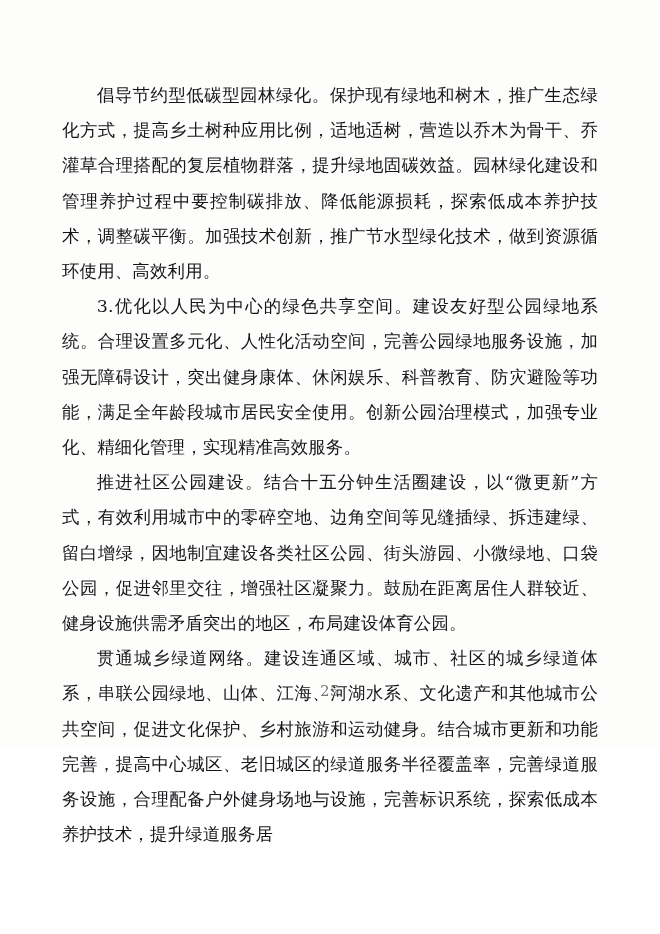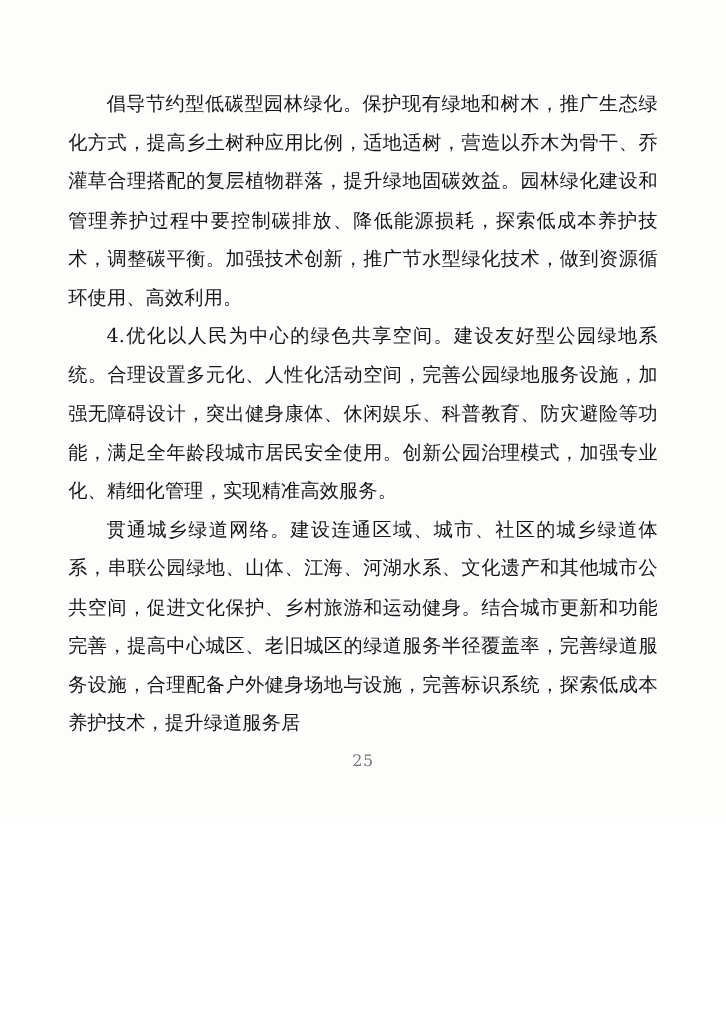--- a/index.html
+++ b/index.html
@@ -51,19 +51,20 @@
     letter-spacing: 0.5px;
     text-align: center;
   }
 </style>
 </head>
 <body>
 
 <div class="page">
   <div class="body-text">
     <p class="para">倡导节约型低碳型园林绿化。保护现有绿地和树木，推广生态绿化方式，提高乡土树种应用比例，适地适树，营造以乔木为骨干、乔灌草合理搭配的复层植物群落，提升绿地固碳效益。园林绿化建设和管理养护过程中要控制碳排放、降低能源损耗，探索低成本养护技术，调整碳平衡。加强技术创新，推广节水型绿化技术，做到资源循环使用、高效利用。</p>
-    <p class="para">4.优化以人民为中心的绿色共享空间。建设友好型公园绿地系统。合理设置多元化、人性化活动空间，完善公园绿地服务设施，加强无障碍设计，突出健身康体、休闲娱乐、科普教育、防灾避险等功能，满足全年龄段城市居民安全使用。创新公园治理模式，加强专业化、精细化管理，实现精准高效服务。</p>
+    <p class="para">3.优化以人民为中心的绿色共享空间。建设友好型公园绿地系统。合理设置多元化、人性化活动空间，完善公园绿地服务设施，加强无障碍设计，突出健身康体、休闲娱乐、科普教育、防灾避险等功能，满足全年龄段城市居民安全使用。创新公园治理模式，加强专业化、精细化管理，实现精准高效服务。</p>
+    <p class="para">推进社区公园建设。结合十五分钟生活圈建设，以“微更新”方式，有效利用城市中的零碎空地、边角空间等见缝插绿、拆违建绿、留白增绿，因地制宜建设各类社区公园、街头游园、小微绿地、口袋公园，促进邻里交往，增强社区凝聚力。鼓励在距离居住人群较近、健身设施供需矛盾突出的地区，布局建设体育公园。</p>
     <p class="para">贯通城乡绿道网络。建设连通区域、城市、社区的城乡绿道体系，串联公园绿地、山体、江海、河湖水系、文化遗产和其他城市公共空间，促进文化保护、乡村旅游和运动健身。结合城市更新和功能完善，提高中心城区、老旧城区的绿道服务半径覆盖率，完善绿道服务设施，合理配备户外健身场地与设施，完善标识系统，探索低成本养护技术，提升绿道服务居</p>
   </div>
   <div class="footer">
     <span class="page-number">25</span>
   </div>
 </div>
 
 </body></html>

